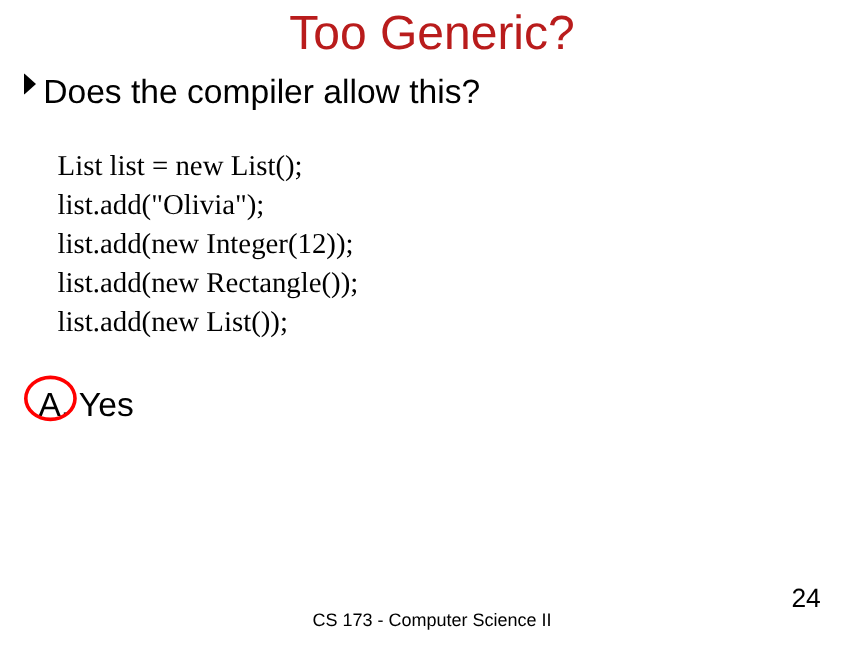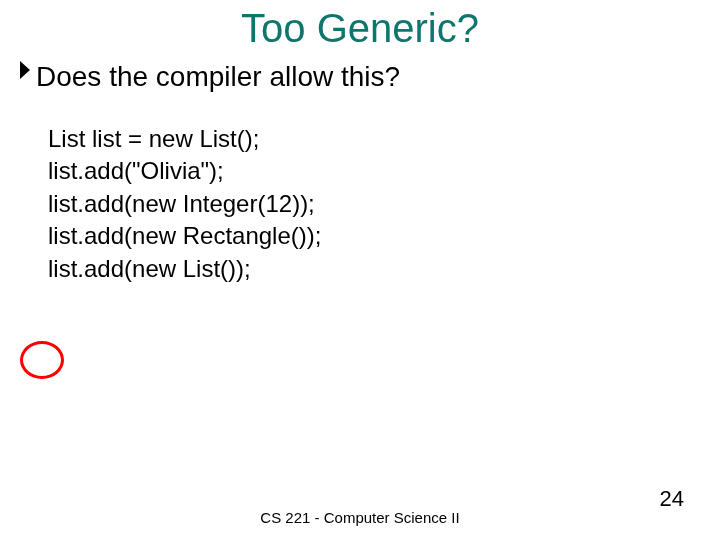--- a/index.html
+++ b/index.html
@@ -7,21 +7,21 @@
     padding: 0;
     width: 720px;
     height: 540px;
     background: #ffffff;
     font-family: Arial, Helvetica, sans-serif;
     color: #000;
     overflow: hidden;
     position: relative;
   }
   .title {
-    color: #0f766e;
+    color: #b91c1c;
     font-size: 40px;
     text-align: center;
     margin-top: 6px;
     margin-bottom: 10px;
     font-weight: normal;
   }
   .bullet-row {
     display: flex;
     align-items: flex-start;
     margin-left: 20px;
@@ -34,21 +34,21 @@
     background: #000;
     -webkit-clip-path: polygon(0 0, 100% 50%, 0 100%);
     clip-path: polygon(0 0, 100% 50%, 0 100%);
     margin-right: 6px;
     flex-shrink: 0;
   }
   .bullet-text {
     font-size: 28px;
   }
   .code-block {
-    font-family: Liberation Sans, sans-serif;
+    font-family: Liberation Serif, serif;
     font-size: 24px;
     line-height: 1.35;
     white-space: pre;
     margin-left: 48px;
     margin-bottom: 34px;
   }
   .options {
     font-size: 28px;
     margin-left: 32px;
     line-height: 1.35;
@@ -99,18 +99,19 @@
 <div class="code-block">List list = new List();
 list.add("Olivia");
 list.add(new Integer(12));
 list.add(new Rectangle());
 list.add(new List());</div>
 
 <div class="options">
   <div class="option-row">
     <span class="option-a">
       <span class="circle-annot"></span>
+      <span>A. Yes</span>
     </span>
   </div>
 </div>
 
-<div class="footer">CS 221 - Computer Science II</div>
+<div class="footer">CS 173 - Computer Science II</div>
 <div class="page-num">24</div>
 
 </body></html>

